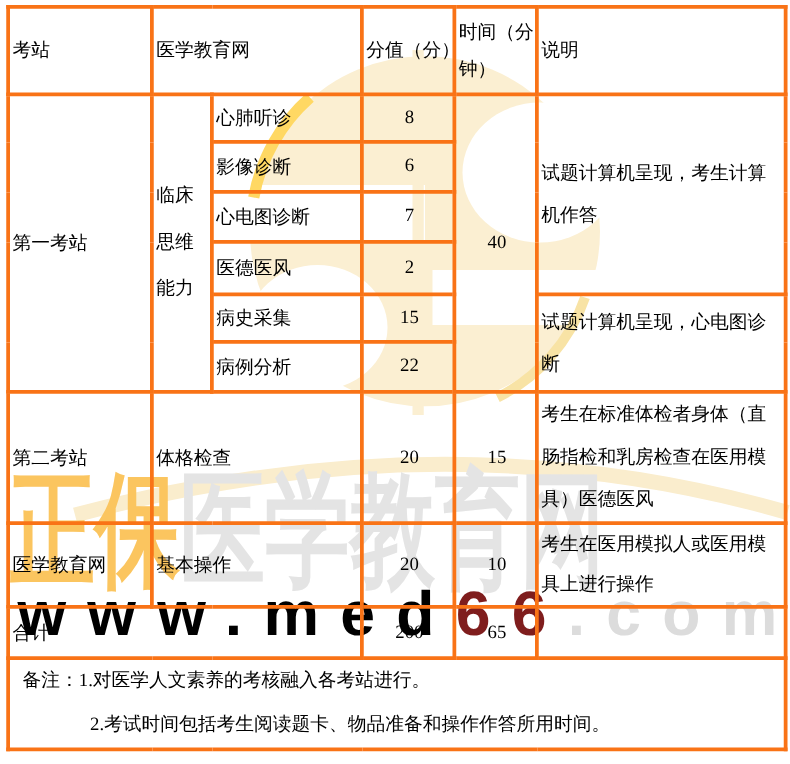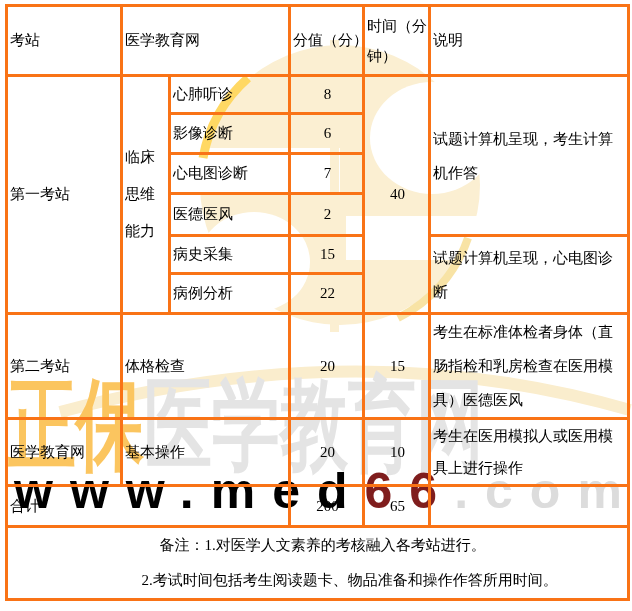--- a/index.html
+++ b/index.html
@@ -36,21 +36,21 @@
     background:transparent;
     overflow:hidden;
   }
   table.exam{border:1px solid #4d4d4d;}
   tr.sect td{border-top:1.6px solid #4d4d4d;}
   td.num{text-align:center;padding:0;}
   td.desc{line-height:34px;padding:0 10px 0 3px;}
   td.wrapcell{line-height:37px;}
   td.hdr-time{line-height:30px;padding:0;}
   td.hdr-score{white-space:nowrap;padding:0;font-family:Liberation Mono, monospace;}
-  td.remarks{line-height:35px;padding:0;text-align:center;}
+  td.remarks{line-height:35px;padding:0;}
   .rk1{padding-left:8px;}
   .rk2{padding-left:62px;}
 </style>
 </head>
 <body>
 
 <div class="wm-layer">
   <svg width="632" height="611" viewBox="0 0 632 611">
 
     <circle cx="340" cy="185" r="140" fill="#FBEFD2"></circle>

